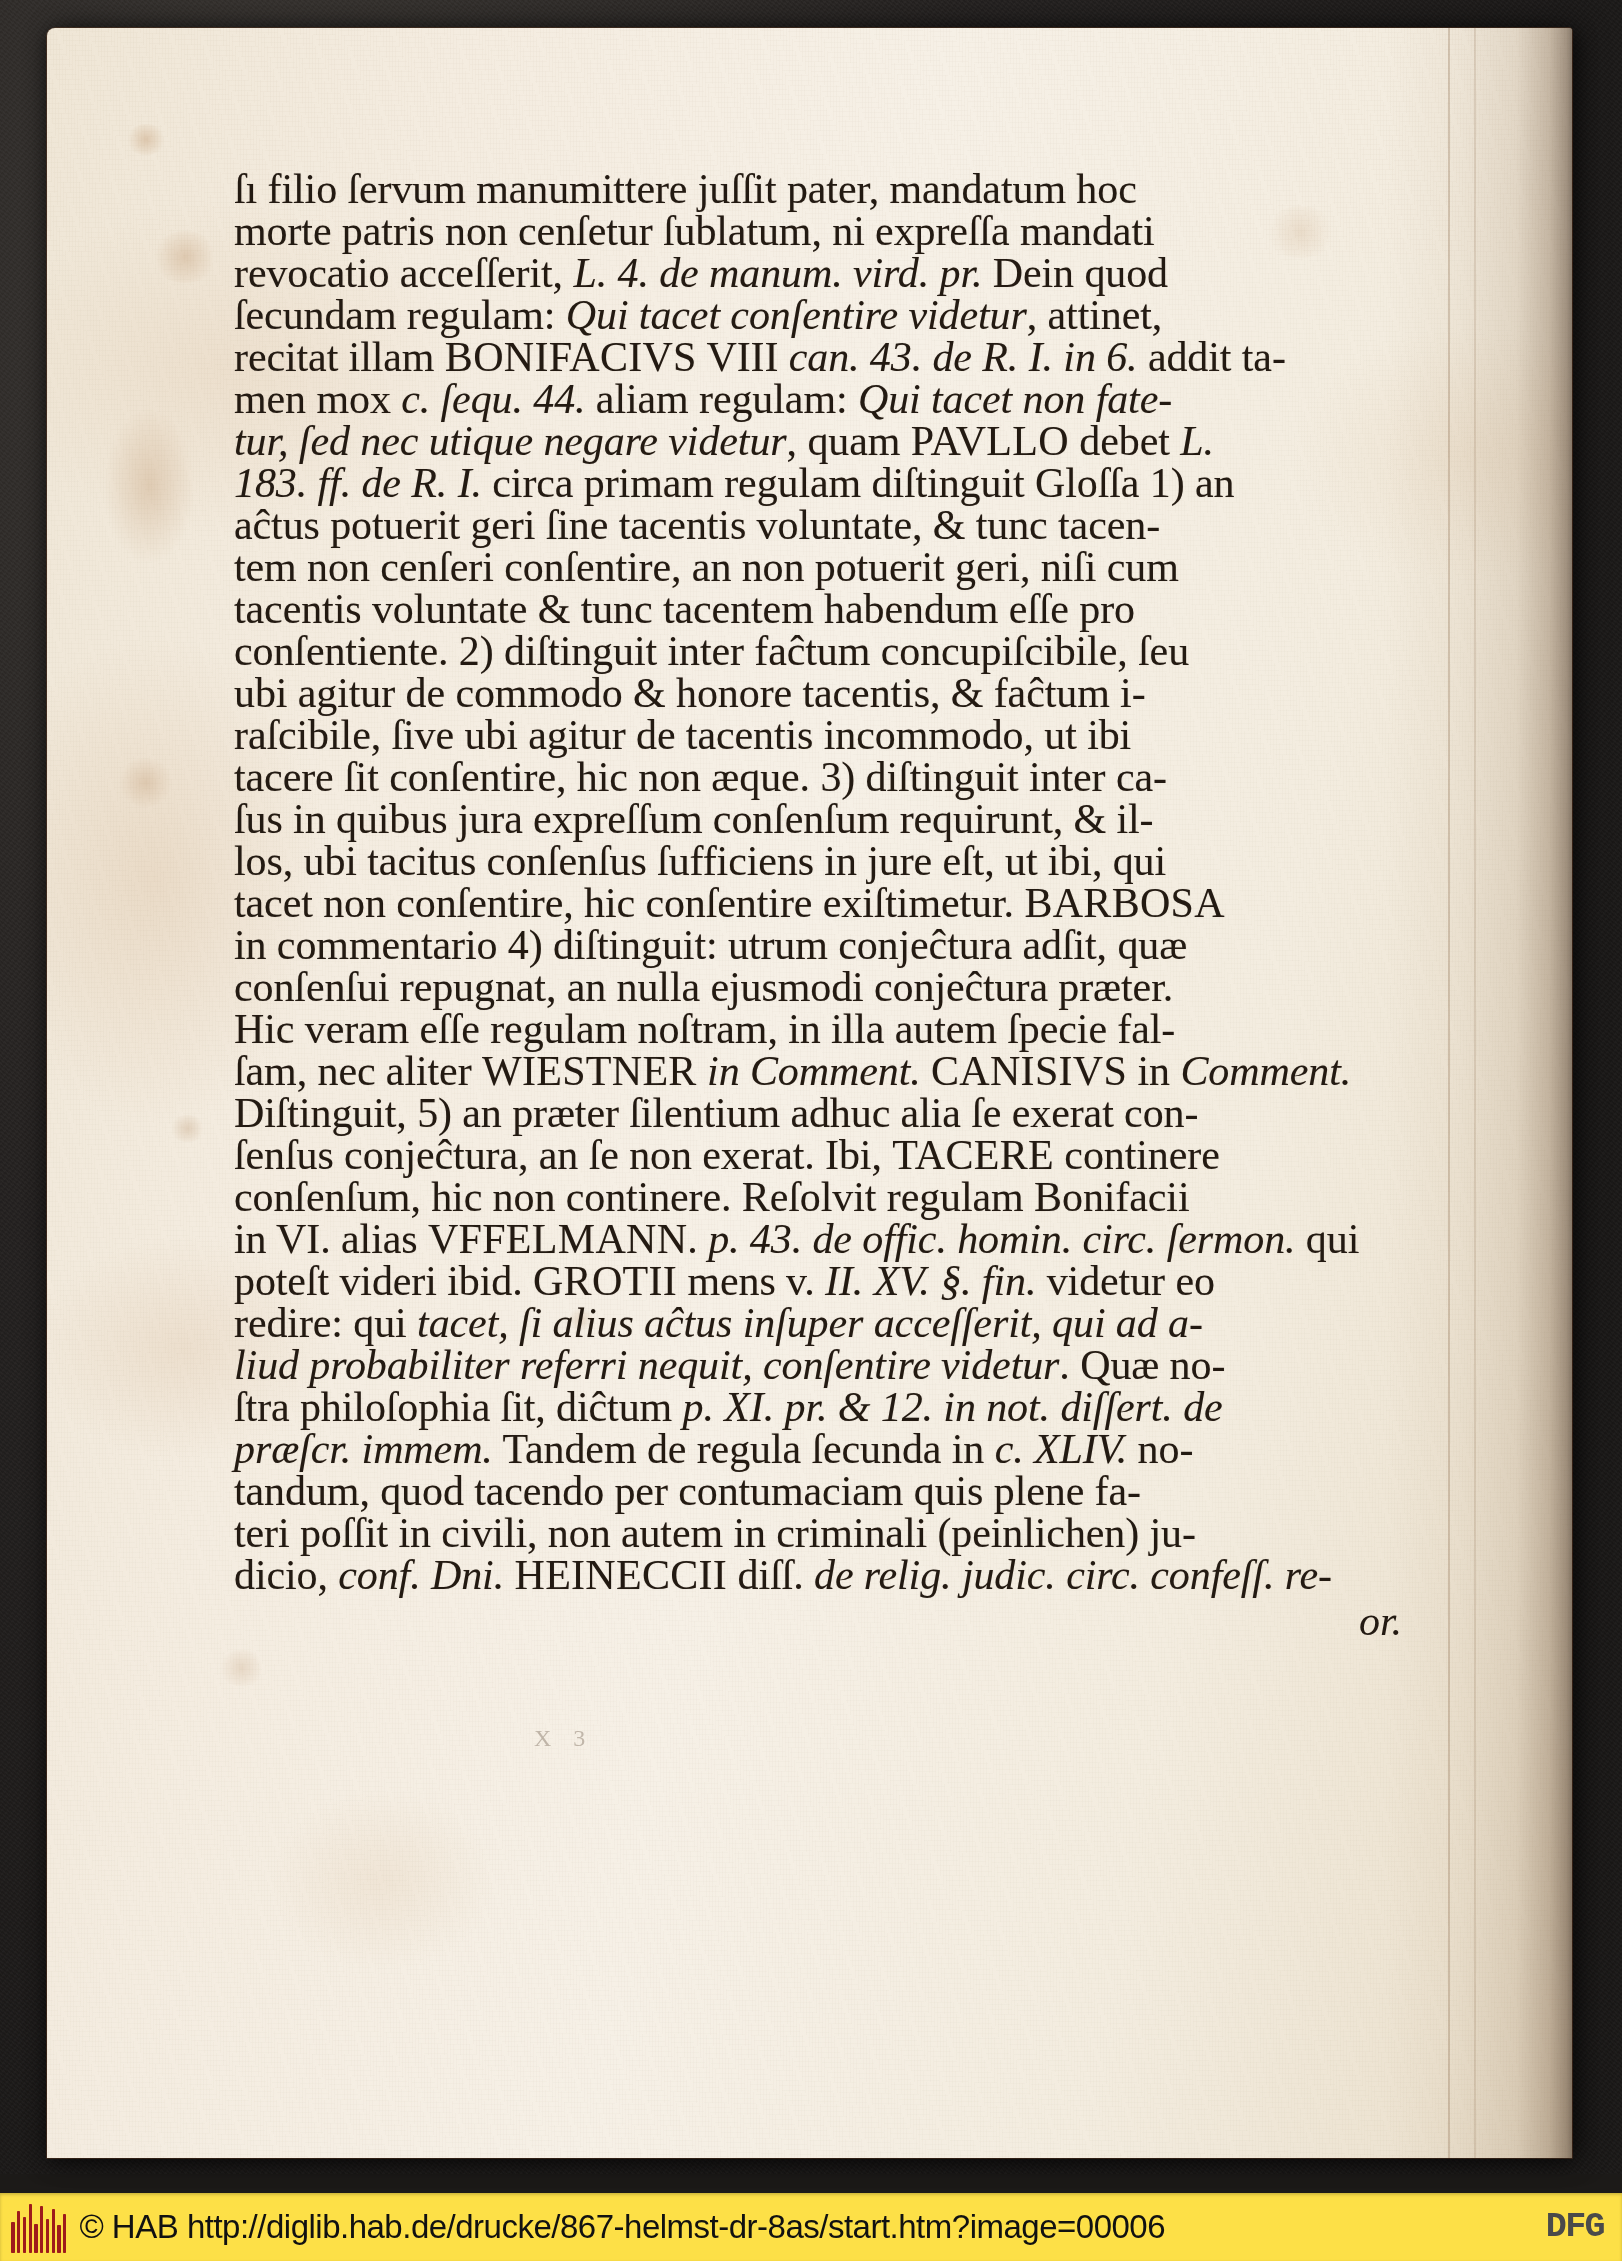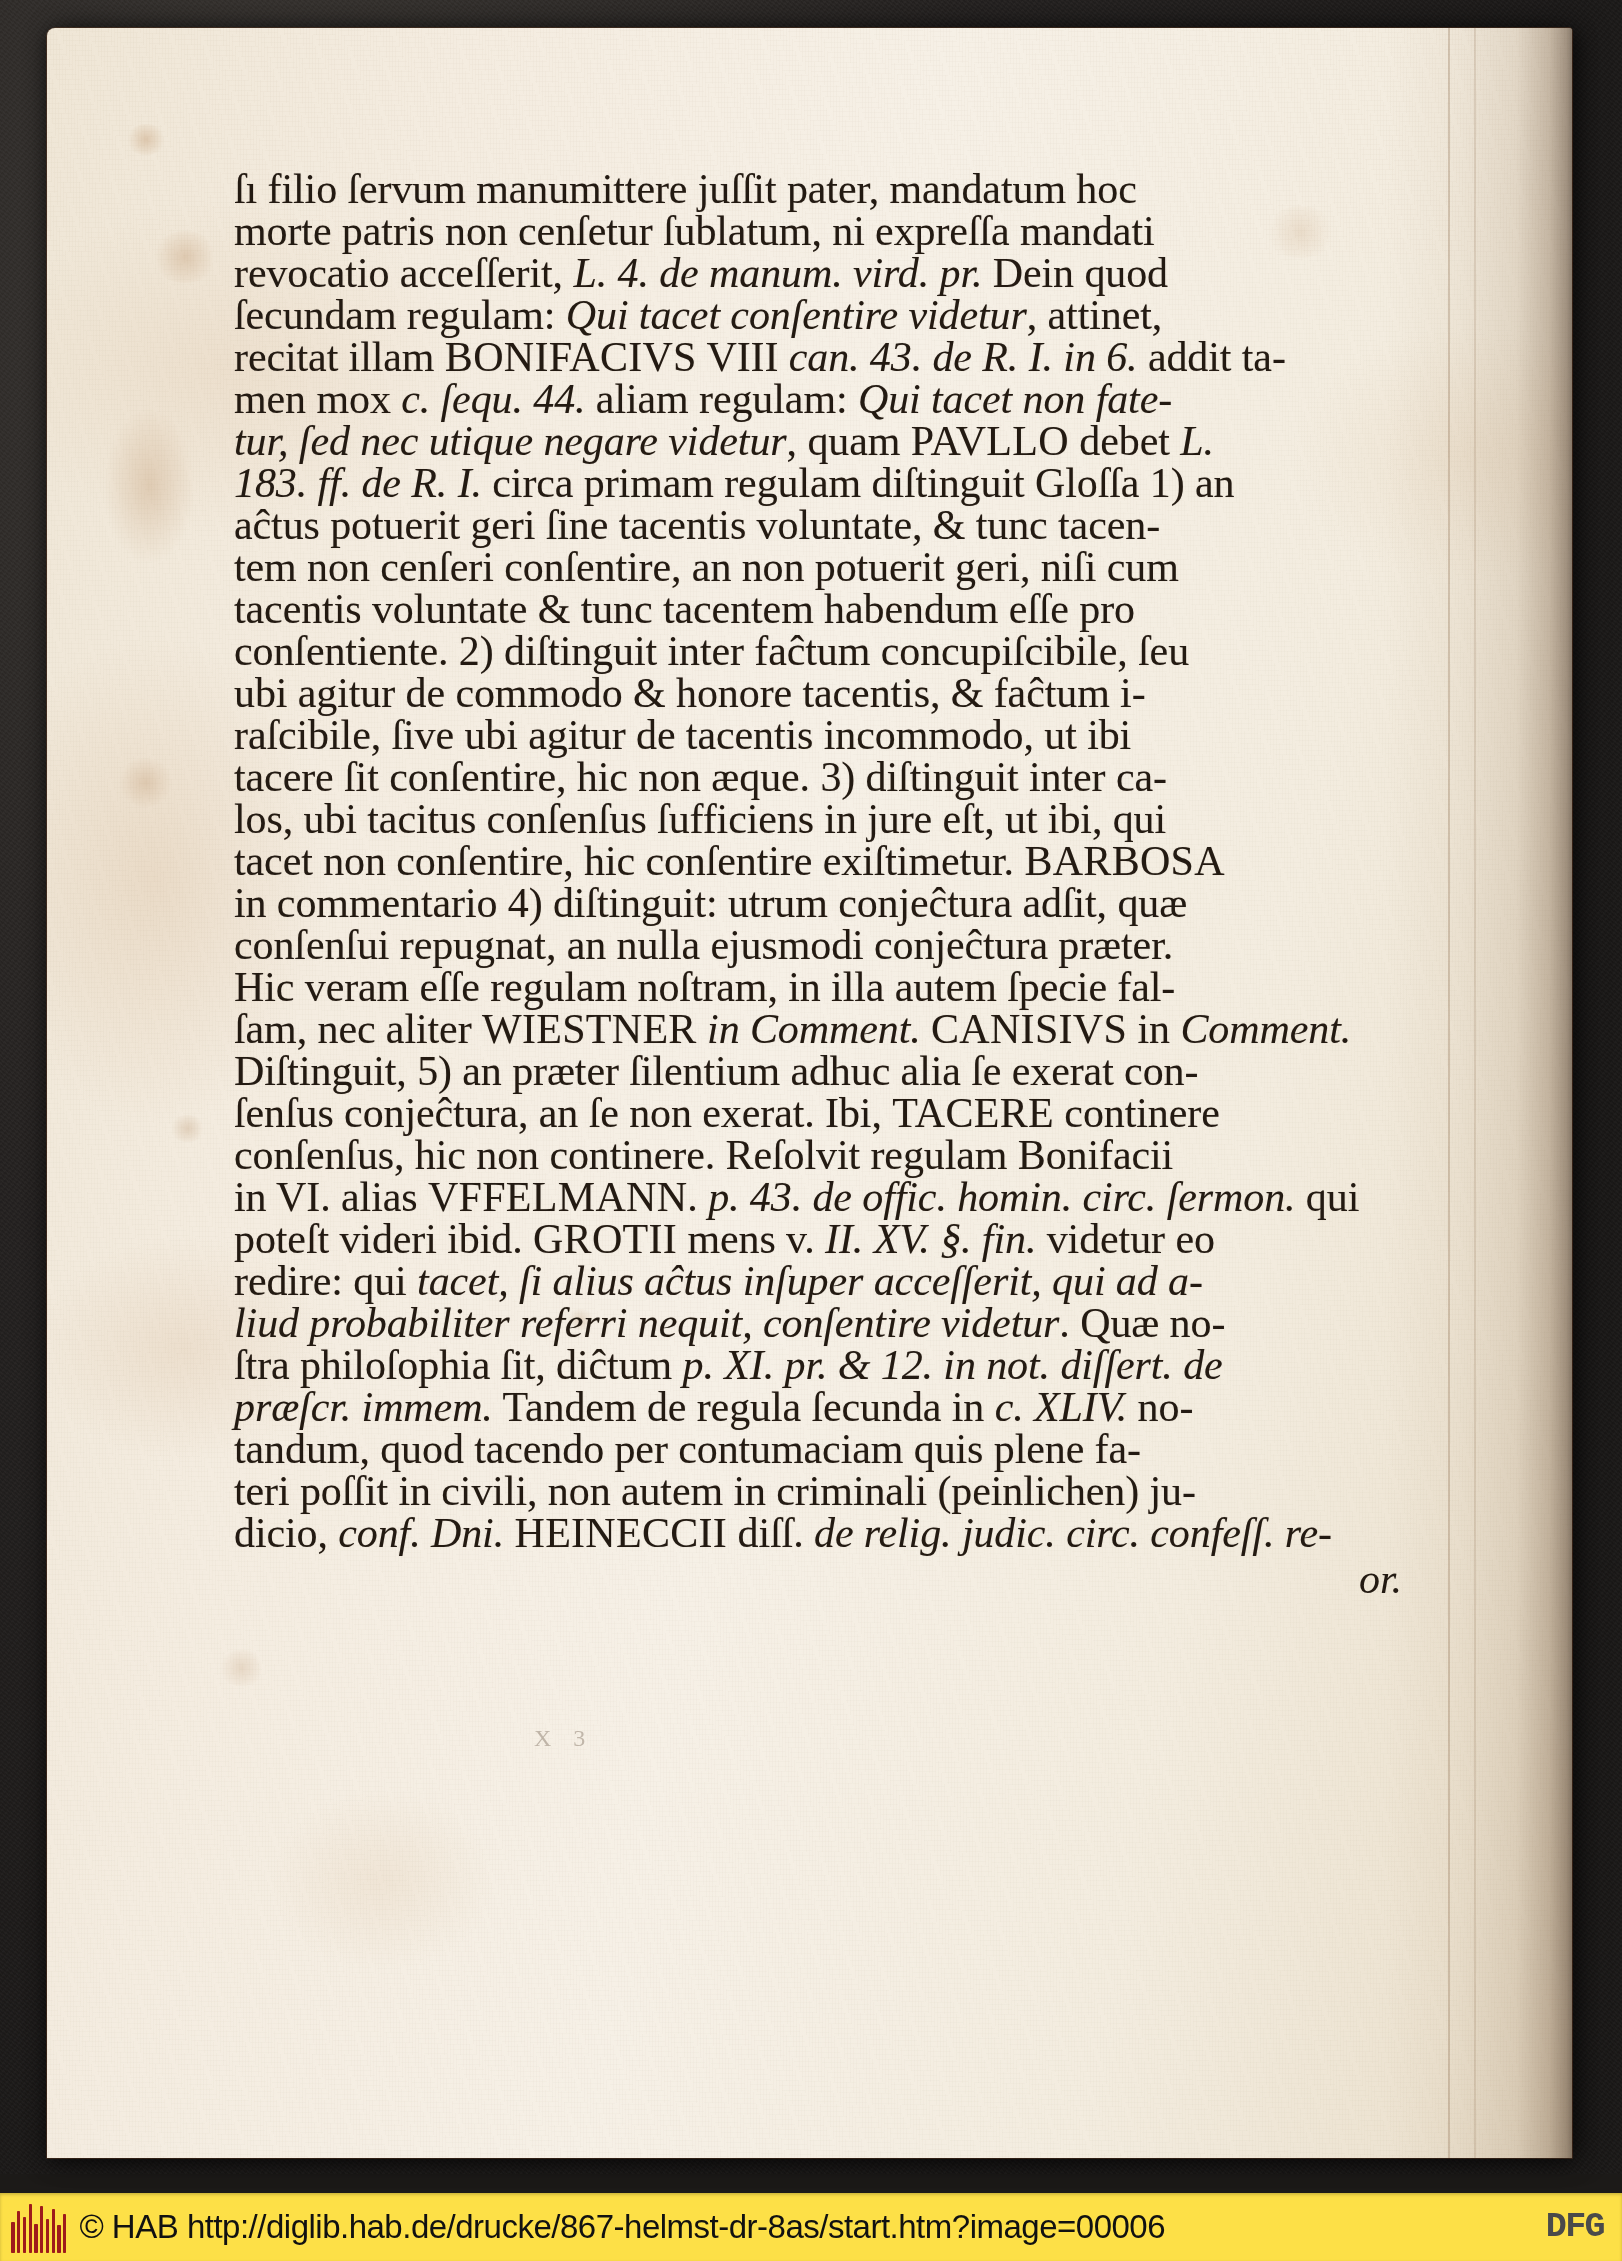--- a/index.html
+++ b/index.html
@@ -162,29 +162,30 @@
       <div class="ln">men mox <span class="it">c. ſequ. 44.</span> aliam regulam: <span class="it">Qui tacet non fate-</span></div>
       <div class="ln"><span class="it">tur, ſed nec utique negare videtur</span>, quam <span class="sc">PAVLLO</span> debet <span class="it">L.</span></div>
       <div class="ln"><span class="it">183. ff. de R. I.</span> circa primam regulam diſtinguit Gloſſa 1) an</div>
       <div class="ln">aĉtus potuerit geri ſine tacentis voluntate, &amp; tunc tacen-</div>
       <div class="ln">tem non cenſeri conſentire, an non potuerit geri, niſi cum</div>
       <div class="ln">tacentis voluntate &amp; tunc tacentem habendum eſſe pro</div>
       <div class="ln">conſentiente. 2) diſtinguit inter faĉtum concupiſcibile, ſeu</div>
       <div class="ln">ubi agitur de commodo &amp; honore tacentis, &amp; faĉtum i-</div>
       <div class="ln">raſcibile, ſive ubi agitur de tacentis incommodo, ut ibi</div>
       <div class="ln">tacere ſit conſentire, hic non æque. 3) diſtinguit inter ca-</div>
+      <div class="ln">ſus in quibus jura expreſſum conſenſum requirunt, &amp; il-</div>
       <div class="ln">los, ubi tacitus conſenſus ſufficiens in jure eſt, ut ibi, qui</div>
       <div class="ln">tacet non conſentire, hic conſentire exiſtimetur. <span class="sc">BARBOSA</span></div>
       <div class="ln">in commentario 4) diſtinguit: utrum conjeĉtura adſit, quæ</div>
       <div class="ln">conſenſui repugnat, an nulla ejusmodi conjeĉtura præter.</div>
       <div class="ln">Hic veram eſſe regulam noſtram, in illa autem ſpecie fal-</div>
       <div class="ln">ſam, nec aliter <span class="sc">WIESTNER</span> <span class="it">in Comment.</span> <span class="sc">CANISIVS</span> in <span class="it">Comment.</span></div>
       <div class="ln">Diſtinguit, 5) an præter ſilentium adhuc alia ſe exerat con-</div>
       <div class="ln">ſenſus conjeĉtura, an ſe non exerat. Ibi, <span class="sc">TACERE</span> continere</div>
-      <div class="ln">conſenſus, hic non continere. Reſolvit regulam Bonifacii</div>
+      <div class="ln">conſenſum, hic non continere. Reſolvit regulam Bonifacii</div>
       <div class="ln">in VI. alias <span class="sc">VFFELMANN</span>. <span class="it">p. 43. de offic. homin. circ. ſermon.</span> qui</div>
       <div class="ln">poteſt videri ibid. <span class="sc">GROTII</span> mens v. <span class="it">II. XV. §. fin.</span> videtur eo</div>
       <div class="ln">redire: qui <span class="it">tacet, ſi alius aĉtus inſuper acceſſerit, qui ad a-</span></div>
       <div class="ln"><span class="it">liud probabiliter referri nequit, conſentire videtur</span>. Quæ no-</div>
       <div class="ln">ſtra philoſophia ſit, diĉtum <span class="it">p. XI. pr. &amp; 12. in not. diſſert. de</span></div>
       <div class="ln"><span class="it">præſcr. immem.</span> Tandem de regula ſecunda in <span class="it">c. XLIV.</span> no-</div>
       <div class="ln">tandum, quod tacendo per contumaciam quis plene fa-</div>
       <div class="ln">teri poſſit in civili, non autem in criminali (peinlichen) ju-</div>
       <div class="ln">dicio, <span class="it">conf. Dni.</span> <span class="sc">HEINECCII</span> diſſ. <span class="it">de relig. judic. circ. confeſſ. re-</span></div>
       <div class="catch">or.</div>

